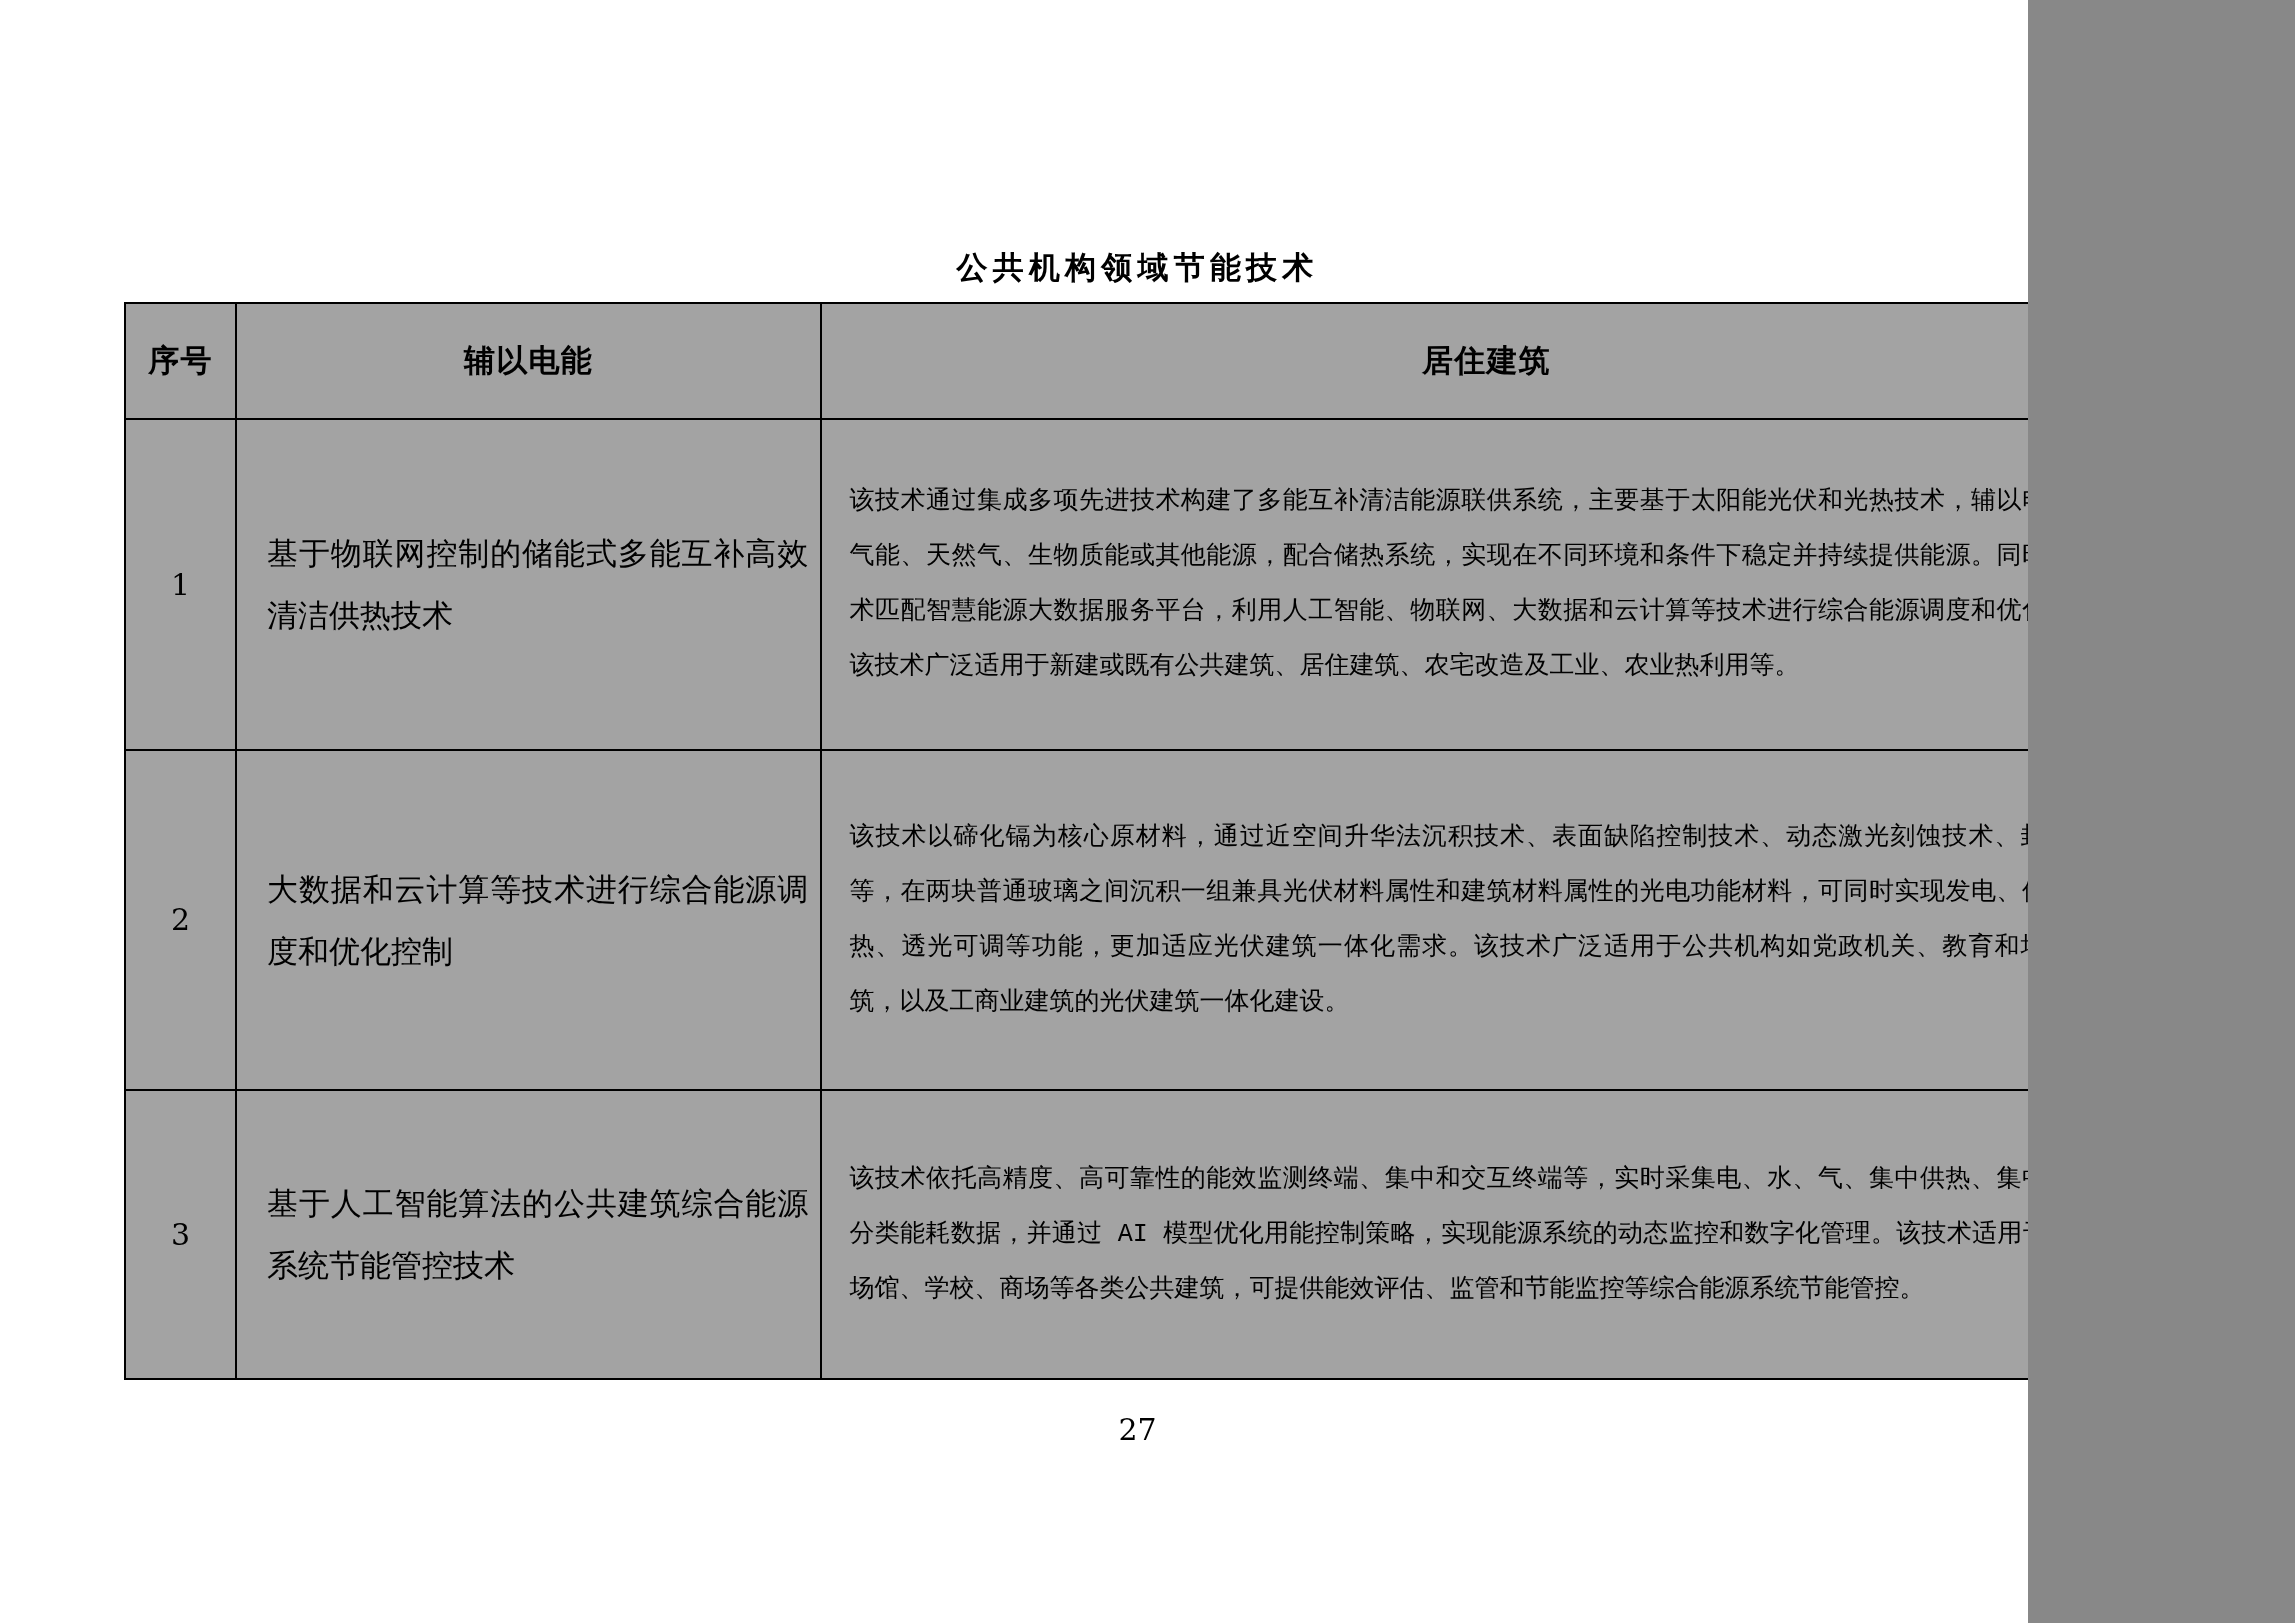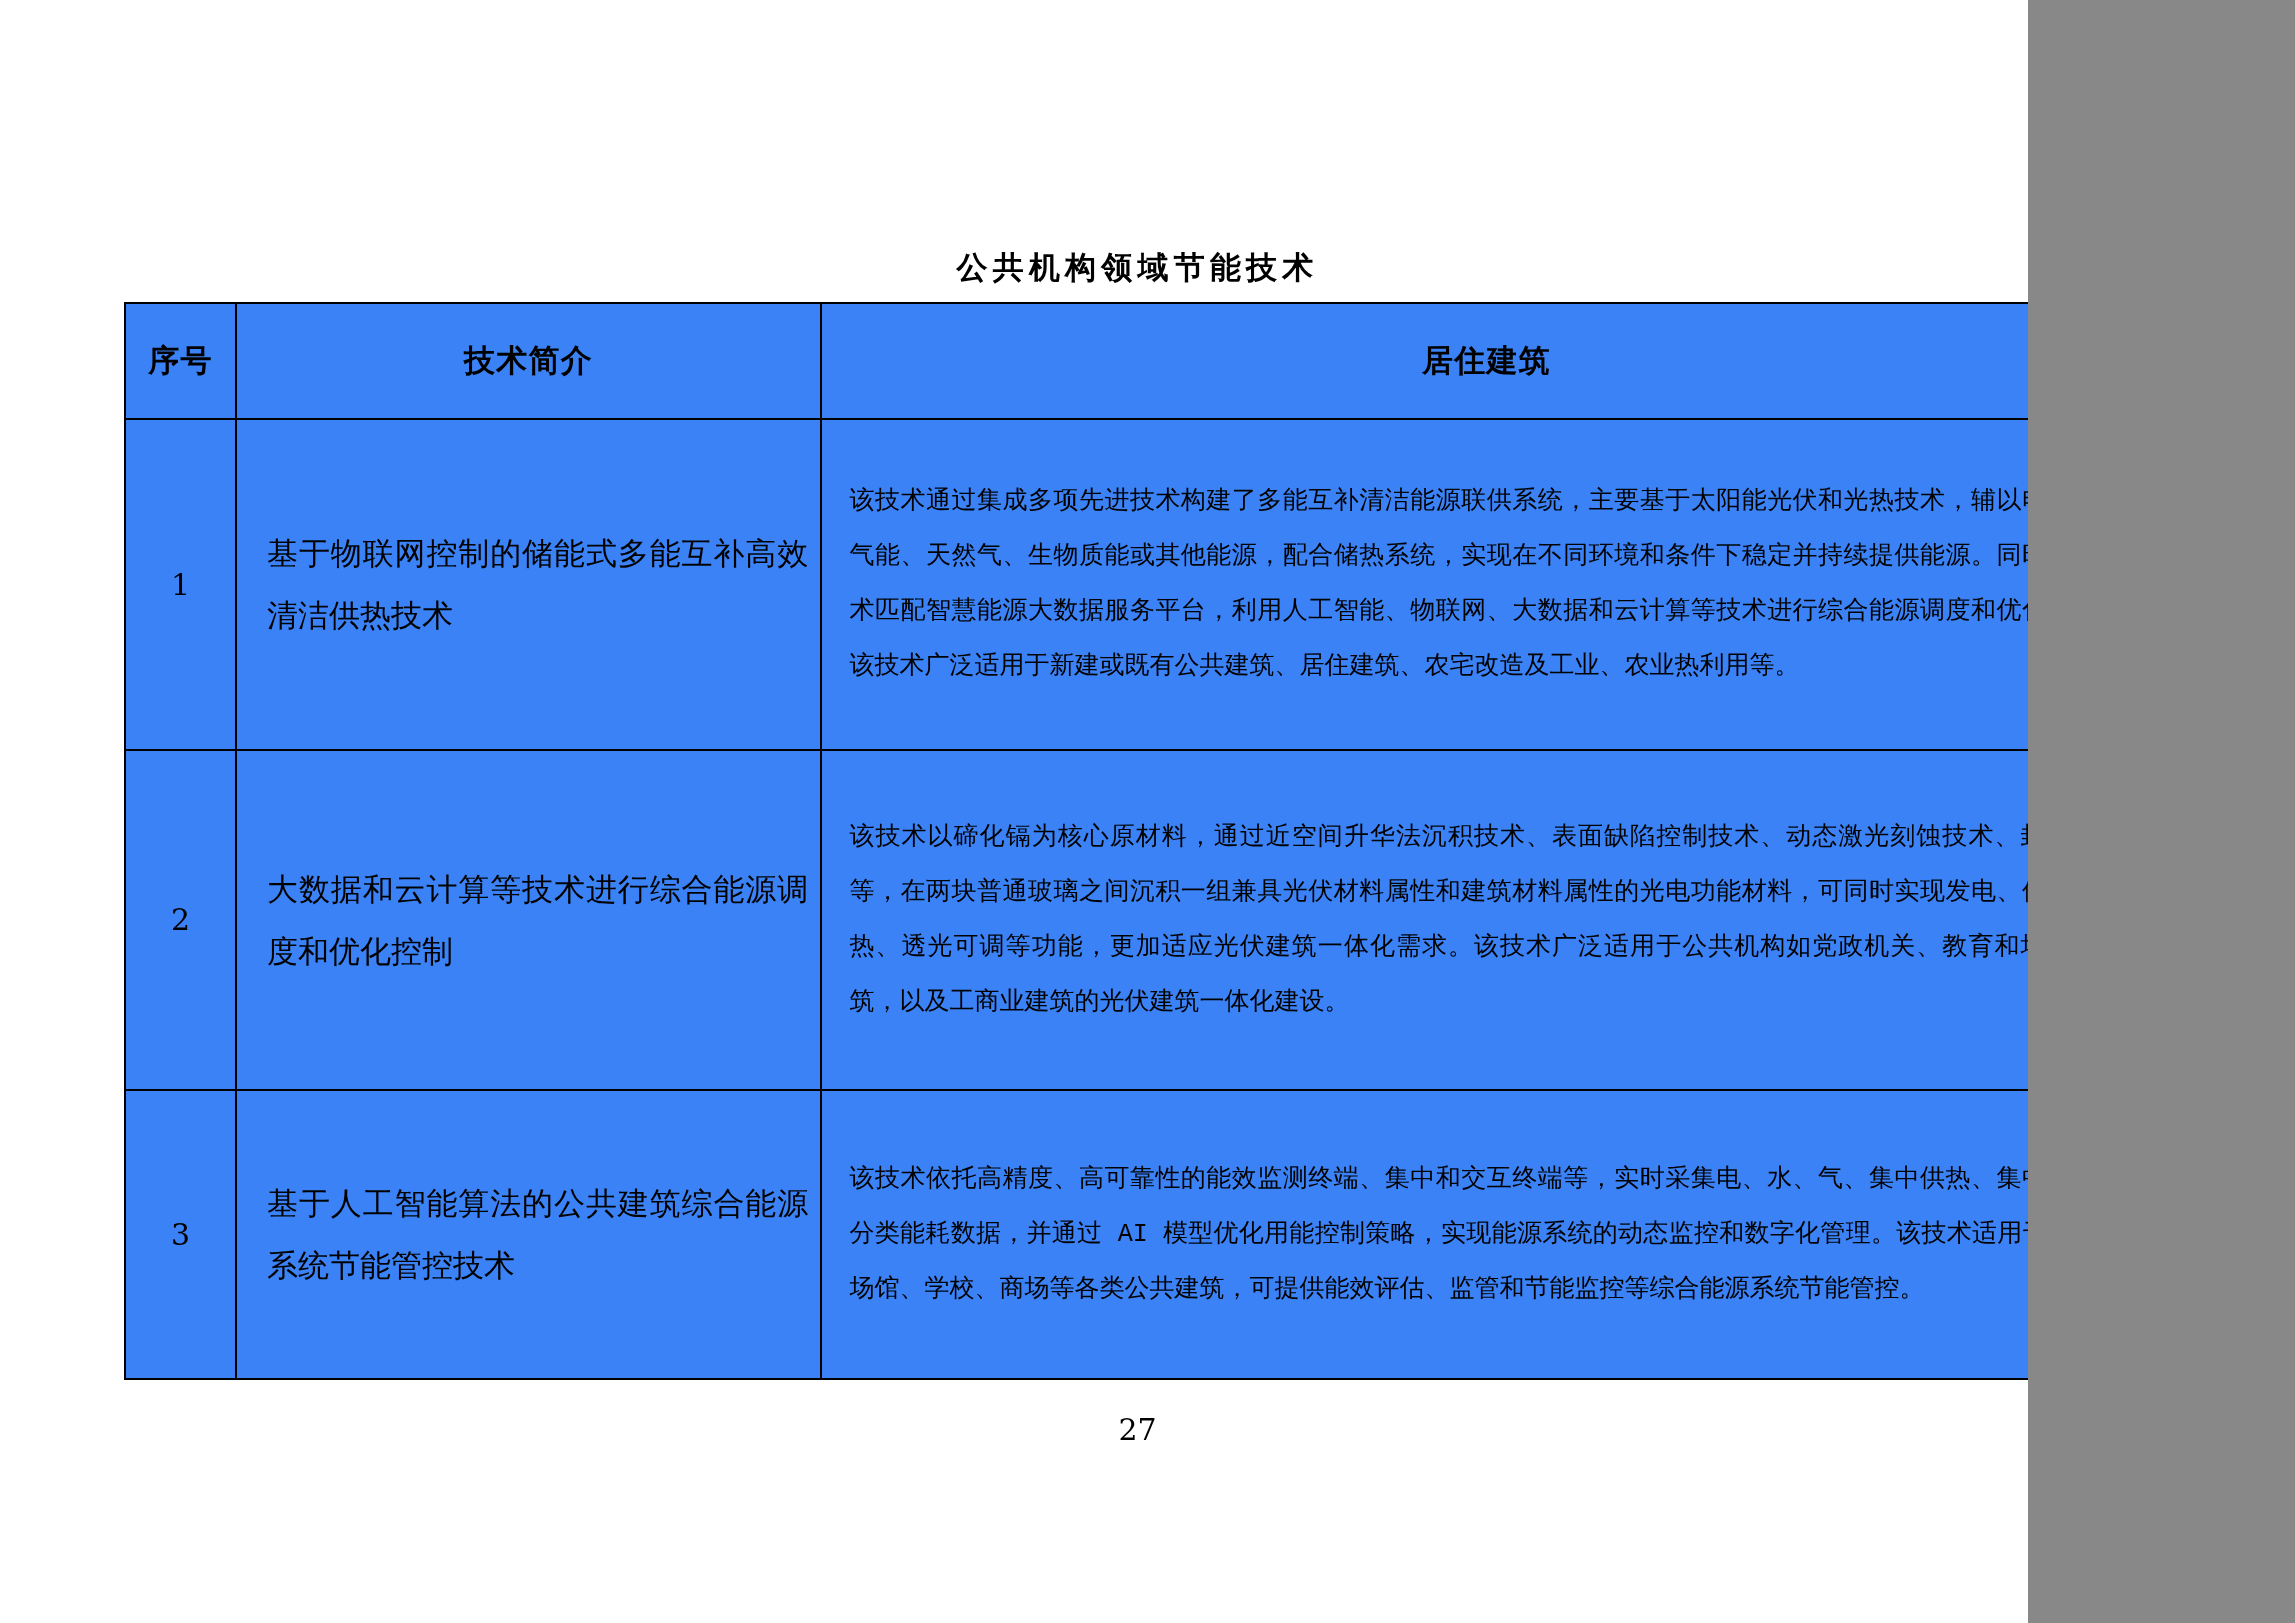--- a/index.html
+++ b/index.html
@@ -26,21 +26,21 @@
     font-size: 31px;
     line-height: 47px;
     letter-spacing: 5.2px;
     margin-bottom: 10.5px;
     white-space: nowrap;
   }
   table.tech-table {
     border-collapse: collapse;
     table-layout: fixed;
     width: 2027px;
-    background: #3b82f6;
+    background: #a3a3a3;
   }
   .tech-table col.c-index { width: 111px; }
   .tech-table col.c-name  { width: 585px; }
   .tech-table col.c-intro { width: 1331px; }
   .tech-table th, .tech-table td {
     border: 2px solid #000000;
     vertical-align: middle;
   }
   .tech-table th {
     font-family: "DejaVu Sans", sans-serif;
@@ -96,21 +96,21 @@
 
     <table class="tech-table">
       <colgroup>
         <col class="c-index">
         <col class="c-name">
         <col class="c-intro">
       </colgroup>
       <thead>
         <tr class="r-header">
           <th>序号</th>
-          <th>技术简介</th>
+          <th>辅以电能</th>
           <th>居住建筑</th>
         </tr>
       </thead>
       <tbody>
         <tr class="r-1">
           <td class="cell-index">1</td>
           <td class="cell-name">基于物联网控制的储能式多能互补高效清洁供热技术</td>
           <td class="cell-intro">该技术通过集成多项先进技术构建了多能互补清洁能源联供系统，主要基于太阳能光伏和光热技术，辅以电能、空气能、天然气、生物质能或其他能源，配合储热系统，实现在不同环境和条件下稳定并持续提供能源。同时，该技术匹配智慧能源大数据服务平台，利用人工智能、物联网、大数据和云计算等技术进行综合能源调度和优化控制。该技术广泛适用于新建或既有公共建筑、居住建筑、农宅改造及工业、农业热利用等。</td>
         </tr>
         <tr class="r-2">

